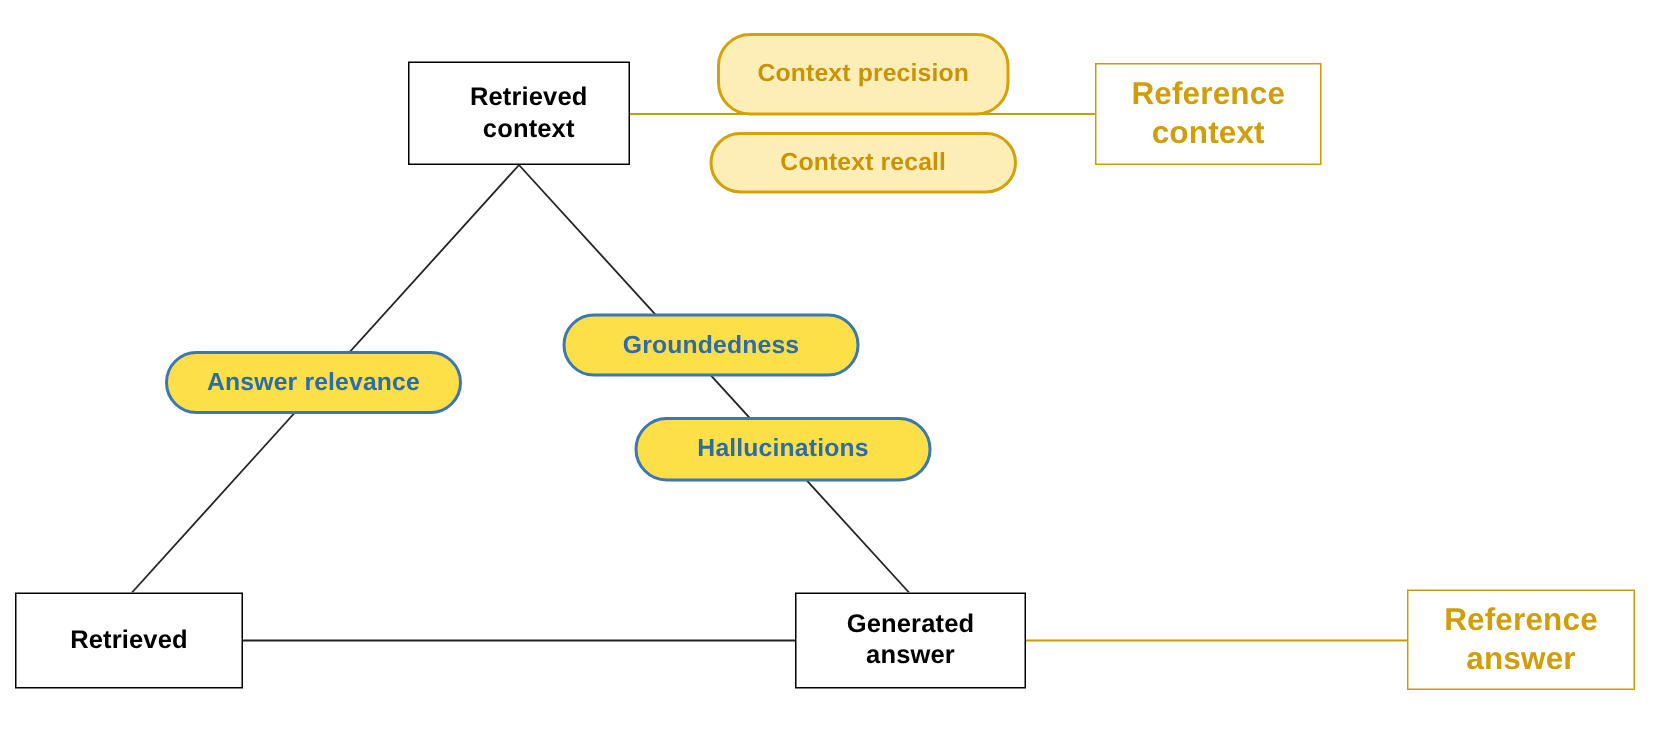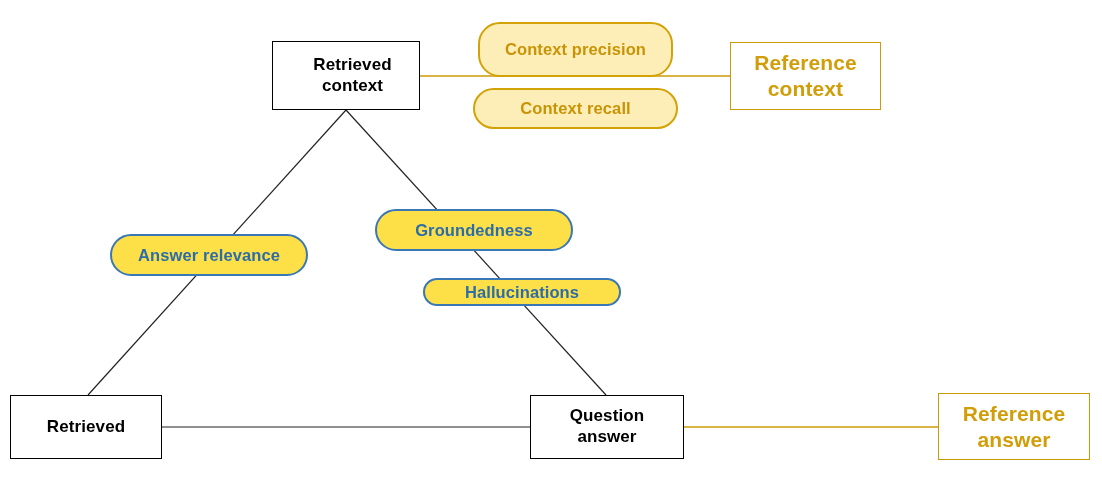--- a/index.html
+++ b/index.html
@@ -96,21 +96,21 @@
   </div>
 
   <div class="node box" id="n-question" style="left: 10px; top: 395px; width: 152px; height: 64px;">
     <div>
       <span>Retrieved</span>
     </div>
   </div>
 
   <div class="node box" id="n-generated-answer" style="left: 530px; top: 395px; width: 154px; height: 64px;">
     <div>
-      <span>Question</span>
+      <span>Generated</span>
       <span>answer</span>
     </div>
   </div>
 
   <div class="node box-ref" id="n-reference-context" style="left: 730px; top: 42px; width: 151px; height: 68px;">
     <div>
       <span>Reference</span>
       <span>context</span>
     </div>
   </div>
@@ -121,21 +121,21 @@
       <span>answer</span>
     </div>
   </div>
 
   <div class="node pill-blue" id="n-context-relevance" style="left: 110px; top: 234px; width: 198px; height: 42px;">
     <span>Answer relevance</span>
   </div>
   <div class="node pill-blue" id="n-groundedness" style="left: 375px; top: 209px; width: 198px; height: 42px;">
     <span>Groundedness</span>
   </div>
-  <div class="node pill-blue" id="n-hallucinations" style="left: 423px; top: 278px; width: 198px; height: 28px;">
+  <div class="node pill-blue" id="n-hallucinations" style="left: 423px; top: 278px; width: 198px; height: 43px;">
     <span>Hallucinations</span>
   </div>
 
   <div class="node pill-gold" id="n-context-precision" style="left: 478px; top: 22px; width: 195px; height: 55px;">
     <span>Context precision</span>
   </div>
   <div class="node pill-gold" id="n-context-recall" style="left: 473px; top: 88px; width: 205px; height: 41px;">
     <span>Context recall</span>
   </div>
 

